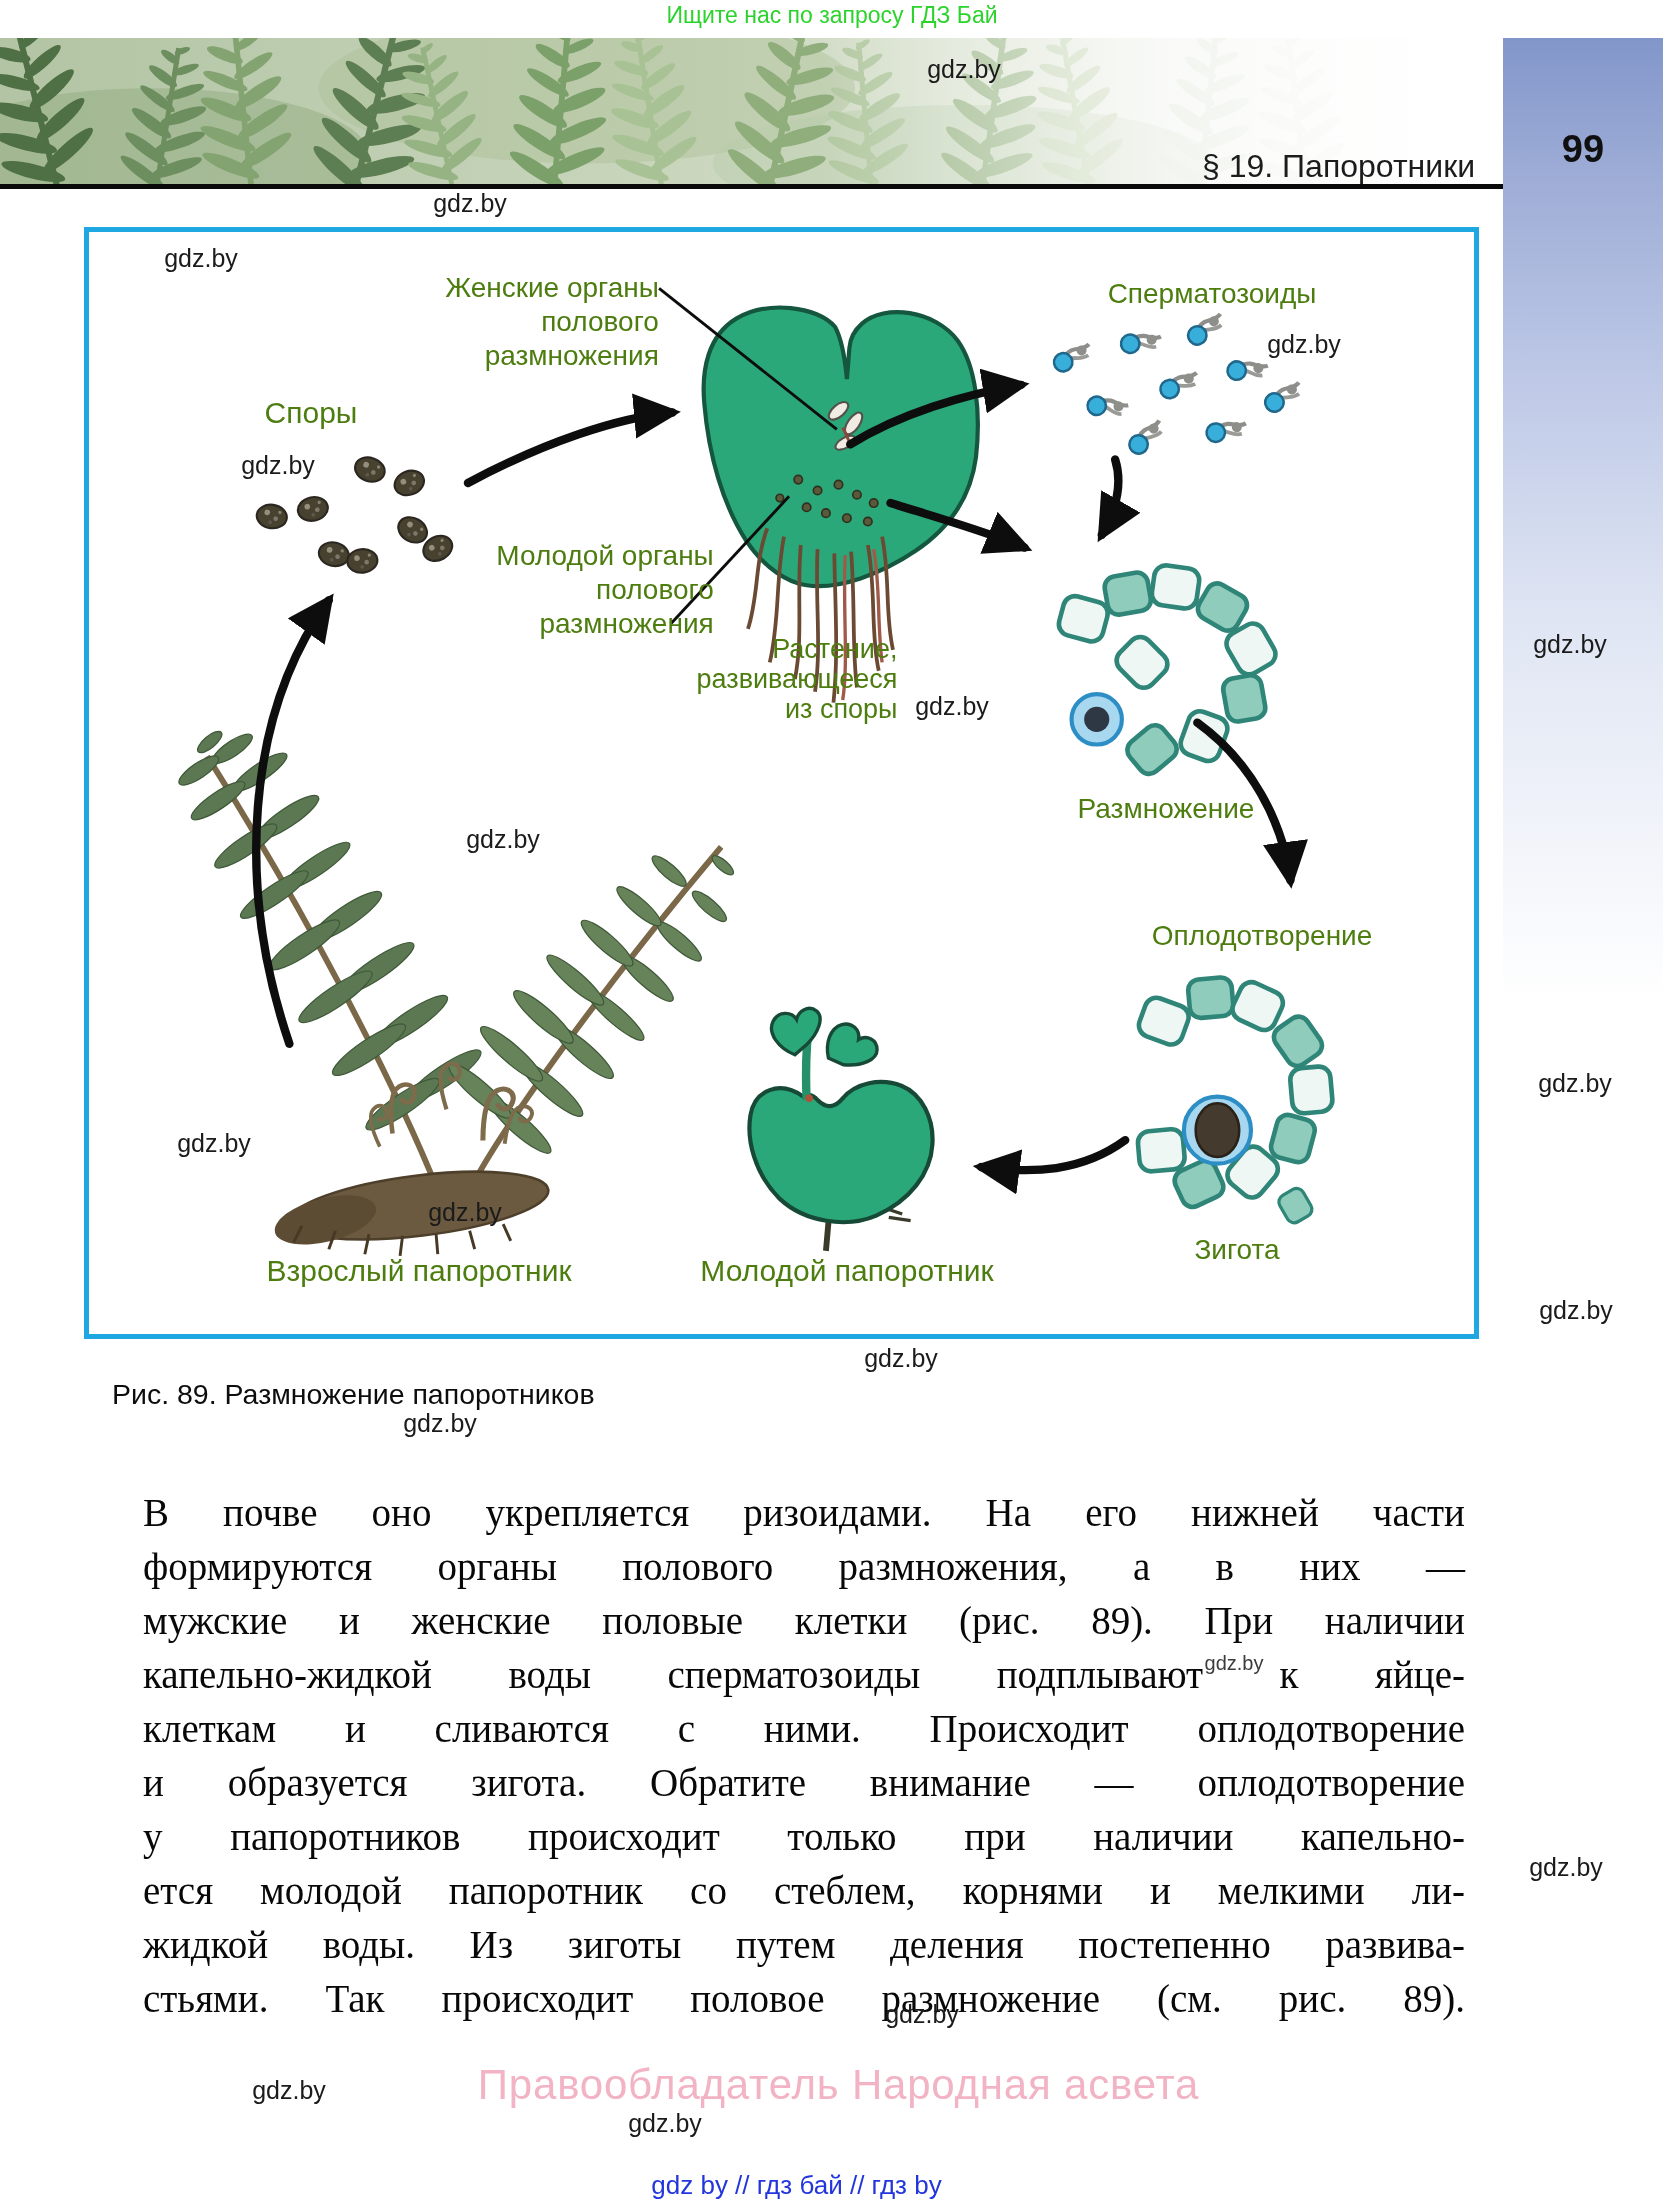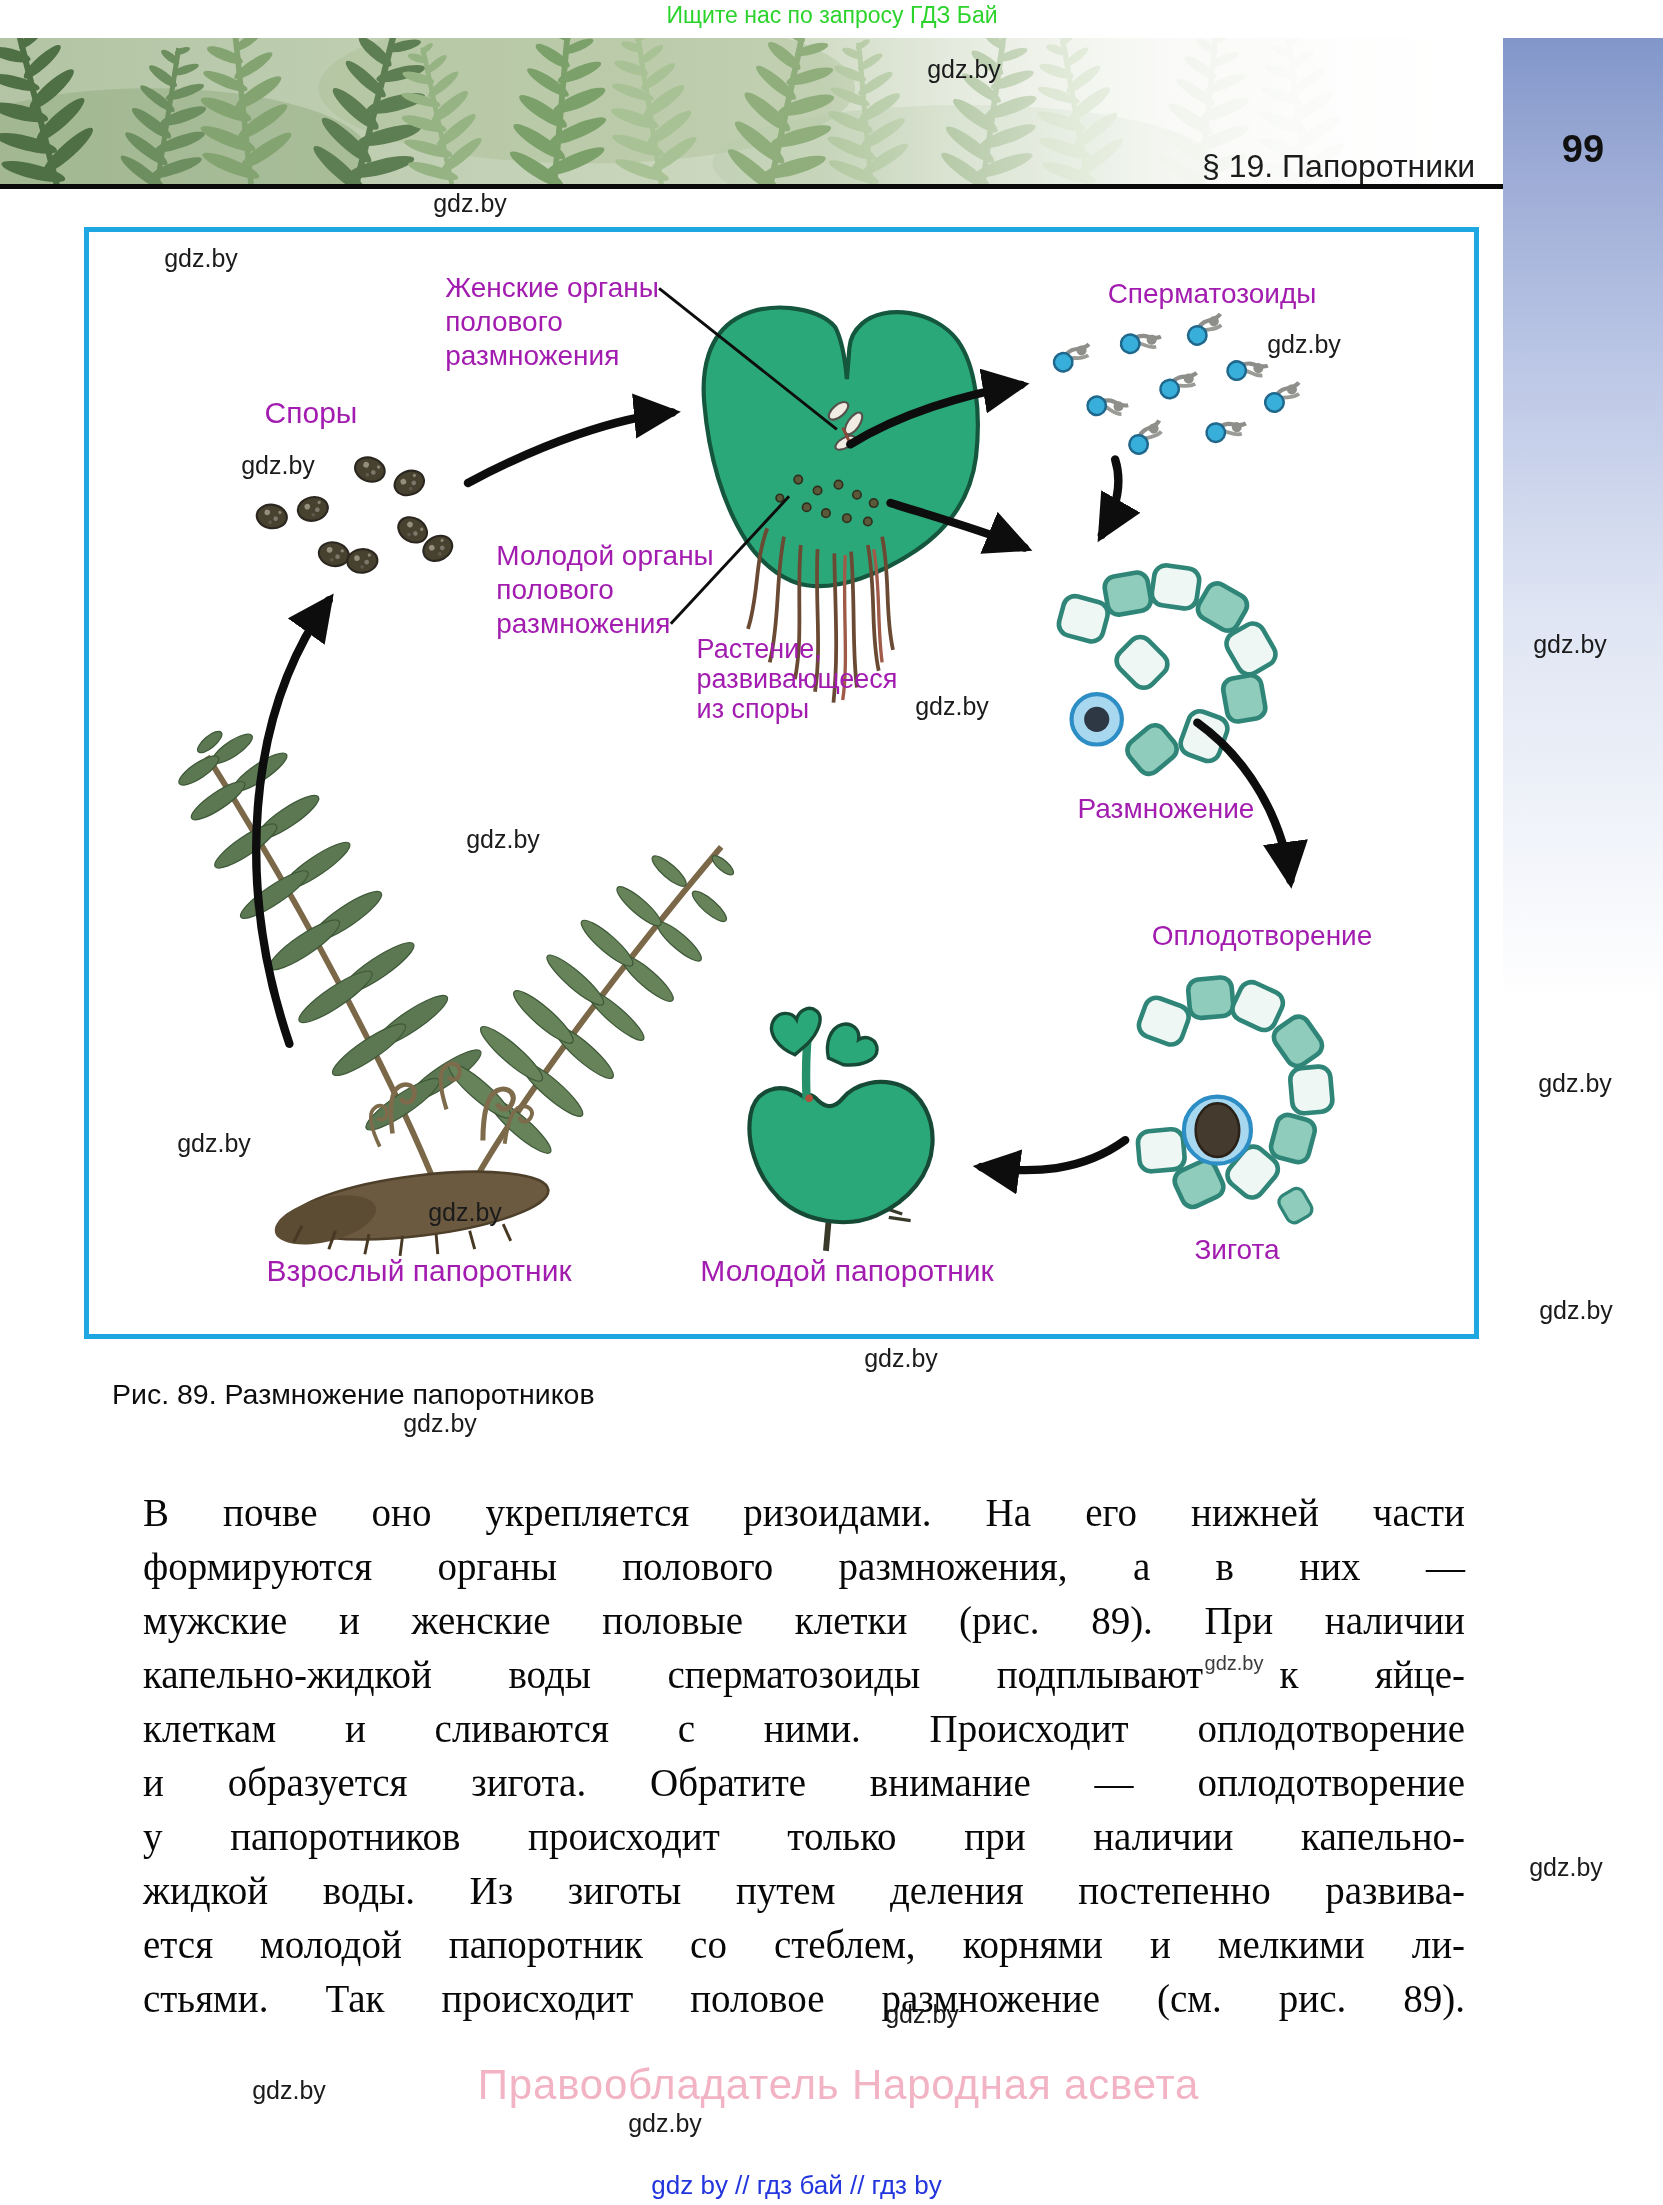--- a/index.html
+++ b/index.html
@@ -17,21 +17,21 @@
   #bluecol{left:1503px;top:38px;width:160px;height:964px;
      background:linear-gradient(180deg,#8296ca 0%,#9dacd6 14%,#bcc7e6 34%,#dfe5f3 60%,#ffffff 100%);}
   #pagenum{left:1503px;top:128px;width:160px;text-align:center;font-size:38px;font-weight:bold;color:#101010;}
   #sectitle{left:922px;top:148px;width:553px;text-align:right;font-size:32px;color:#1c1c1c;}
   
   .wm{font-size:25px;color:#1b1b1b;white-space:nowrap;transform:translate(-50%,-50%);}
   .wm-small{font-size:20px;color:#3c3c3c;}
   
   #dbox{left:84px;top:227px;width:1385px;height:1102px;border:5px solid #1ea7e1;background:#fff;}
   #dart{left:84px;top:227px;width:1395px;height:1113px;}
-  .dlabel{font-size:28px;line-height:34px;text-align:left;color:#a21caf;transform:translateX(-50%);white-space:nowrap;}
+  .dlabel{font-size:28px;line-height:34px;text-align:right;color:#4d7c0f;transform:translateX(-50%);white-space:nowrap;}
   .dlabel.bold{font-weight:400;}
   .dlabel.big{font-size:30px;}
   
   #caption{left:112px;top:1378px;font-size:28.5px;color:#0d0d0d;}
   
   #bodytext{left:143px;top:1486px;width:1322px;font-family:"Liberation Serif","DejaVu Serif",serif;
             font-size:39px;color:#080808;}
   #bodytext .bline{height:54px;line-height:54px;text-align:justify;text-align-last:justify;white-space:nowrap;}
   
   #pink{left:369px;top:2061px;width:939px;text-align:center;font-size:42px;color:#f2b3c4;letter-spacing:0.8px;}
@@ -337,22 +337,22 @@
   <div class="abs" id="caption">Рис. 89. Размножение папоротников</div>
 
   <div class="abs" id="bodytext">
     <div class="bline">В почве оно укрепляется ризоидами. На его нижней части</div>
     <div class="bline">формируются органы полового размножения, а в них —</div>
     <div class="bline">мужские и женские половые клетки (рис. 89). При наличии</div>
     <div class="bline">капельно-жидкой воды сперматозоиды подплывают к яйце-</div>
     <div class="bline">клеткам и сливаются с ними. Происходит оплодотворение</div>
     <div class="bline">и образуется зигота. Обратите внимание — оплодотворение</div>
     <div class="bline">у папоротников происходит только при наличии капельно-</div>
+    <div class="bline">ется молодой папоротник со стеблем, корнями и мелкими ли-</div>
     <div class="bline">жидкой воды. Из зиготы путем деления постепенно развива-</div>
-    <div class="bline">ется молодой папоротник со стеблем, корнями и мелкими ли-</div>
     <div class="bline">стьями. Так происходит половое размножение (см. рис. 89).</div>
   </div>
 
   <div class="abs" id="pink">Правообладатель Народная асвета</div>
   <div class="abs" id="bluelinks">gdz by  //  гдз бай  //  гдз by</div>
 
   <div class="abs wm" style="left:964px;top:69px;">gdz.by</div>
   <div class="abs wm" style="left:470px;top:203px;">gdz.by</div>
   <div class="abs wm" style="left:201px;top:258px;">gdz.by</div>
   <div class="abs wm" style="left:1304px;top:344px;">gdz.by</div>

